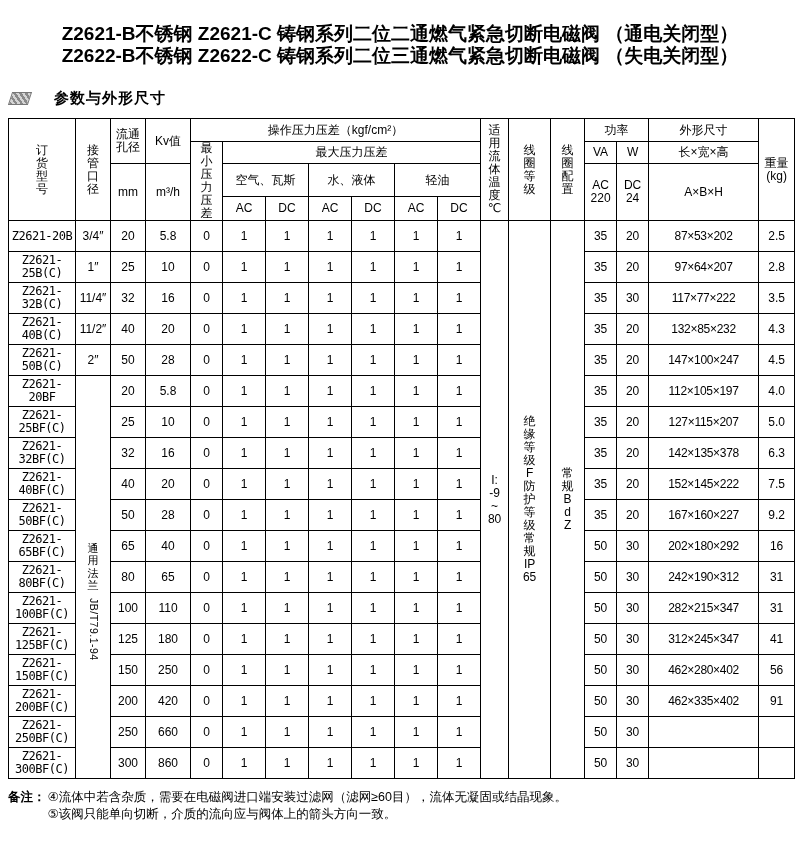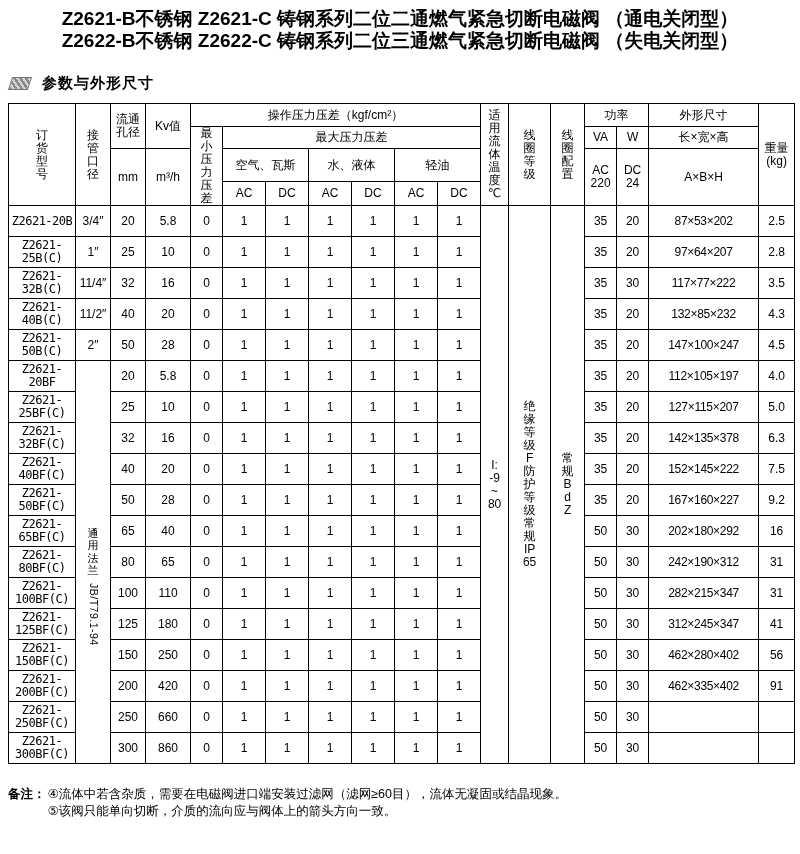--- a/index.html
+++ b/index.html
@@ -1,23 +1,23 @@
 <!DOCTYPE html>
 <html><head>
 <meta charset="utf-8">
 <style>
   * { margin:0; padding:0; box-sizing:border-box; }
   html,body { background:#ffffff; }
   body {
     width:800px; height:854px; overflow:hidden; position:relative;
     font-family:"Liberation Sans","DejaVu Sans",sans-serif; color:#000;
   }
-  .title-block { text-align:center; padding-top:8px; }
+  .title-block { text-align:center; padding-top:23px; }
   .title-line { font-size:19px; font-weight:bold; line-height:22px; letter-spacing:0; white-space:nowrap; }
-  .section { display:flex; align-items:center; gap:12px; margin:22px 0 10px 10px; }
+  .section { display:flex; align-items:center; gap:24px; margin:22px 0 10px 10px; }
   .section-icon {
     display:inline-block; width:20px; height:13px;
     background:repeating-linear-gradient(45deg,#8a8a8a 0 2px,#d5d5d5 2px 4px);
     border:1px solid #777; transform:skewX(-18deg);
   }
   .section-title { font-size:15px; font-weight:bold; letter-spacing:1px; }
 
   table.spec { border-collapse:collapse; table-layout:fixed; width:784px; margin:0 8px; }
   table.spec td {
     border:1px solid #000; text-align:center; vertical-align:middle;
@@ -31,21 +31,21 @@
   .vh { white-space:pre-line; font-size:11px; line-height:12.5px;margin-top:48px; }
   .tight { white-space:pre-line; font-size:10px; line-height:11px; }
   .small { font-size:11px; }
   .model { text-align:left; padding-left:3px; font-size:11px; font-family:"DejaVu Sans Mono","Liberation Mono",monospace,sans-serif; letter-spacing:-0.5px; }
   .dims { font-size:11.5px; letter-spacing:-0.3px;margin-top:24px; }
   td.merged-flange span { display:block; }
   td.merged-flange { vertical-align:middle; }
   .flange-wrap { display:flex; flex-direction:column; align-items:center; gap:6px; }
   .vlat { writing-mode:vertical-lr; font-size:10.5px; letter-spacing:0.5px; }
 
-  .notes { margin:22px 8px 0; display:flex; font-size:12.5px; line-height:16.5px; }
+  .notes { margin:10px 8px 0; display:flex; font-size:12.5px; line-height:16.5px; }
   .notes-label { font-weight:bold; white-space:nowrap; margin-right:2px; }
   .notes-list div { white-space:nowrap; }
 </style>
 </head>
 <body>
 
 <div class="title-block">
   <div class="title-line">Z2621-B不锈钢 Z2621-C 铸钢系列二位二通燃气紧急切断电磁阀 （通电关闭型）</div>
   <div class="title-line">Z2622-B不锈钢 Z2622-C 铸钢系列二位三通燃气紧急切断电磁阀 （失电关闭型）</div>
 </div>

